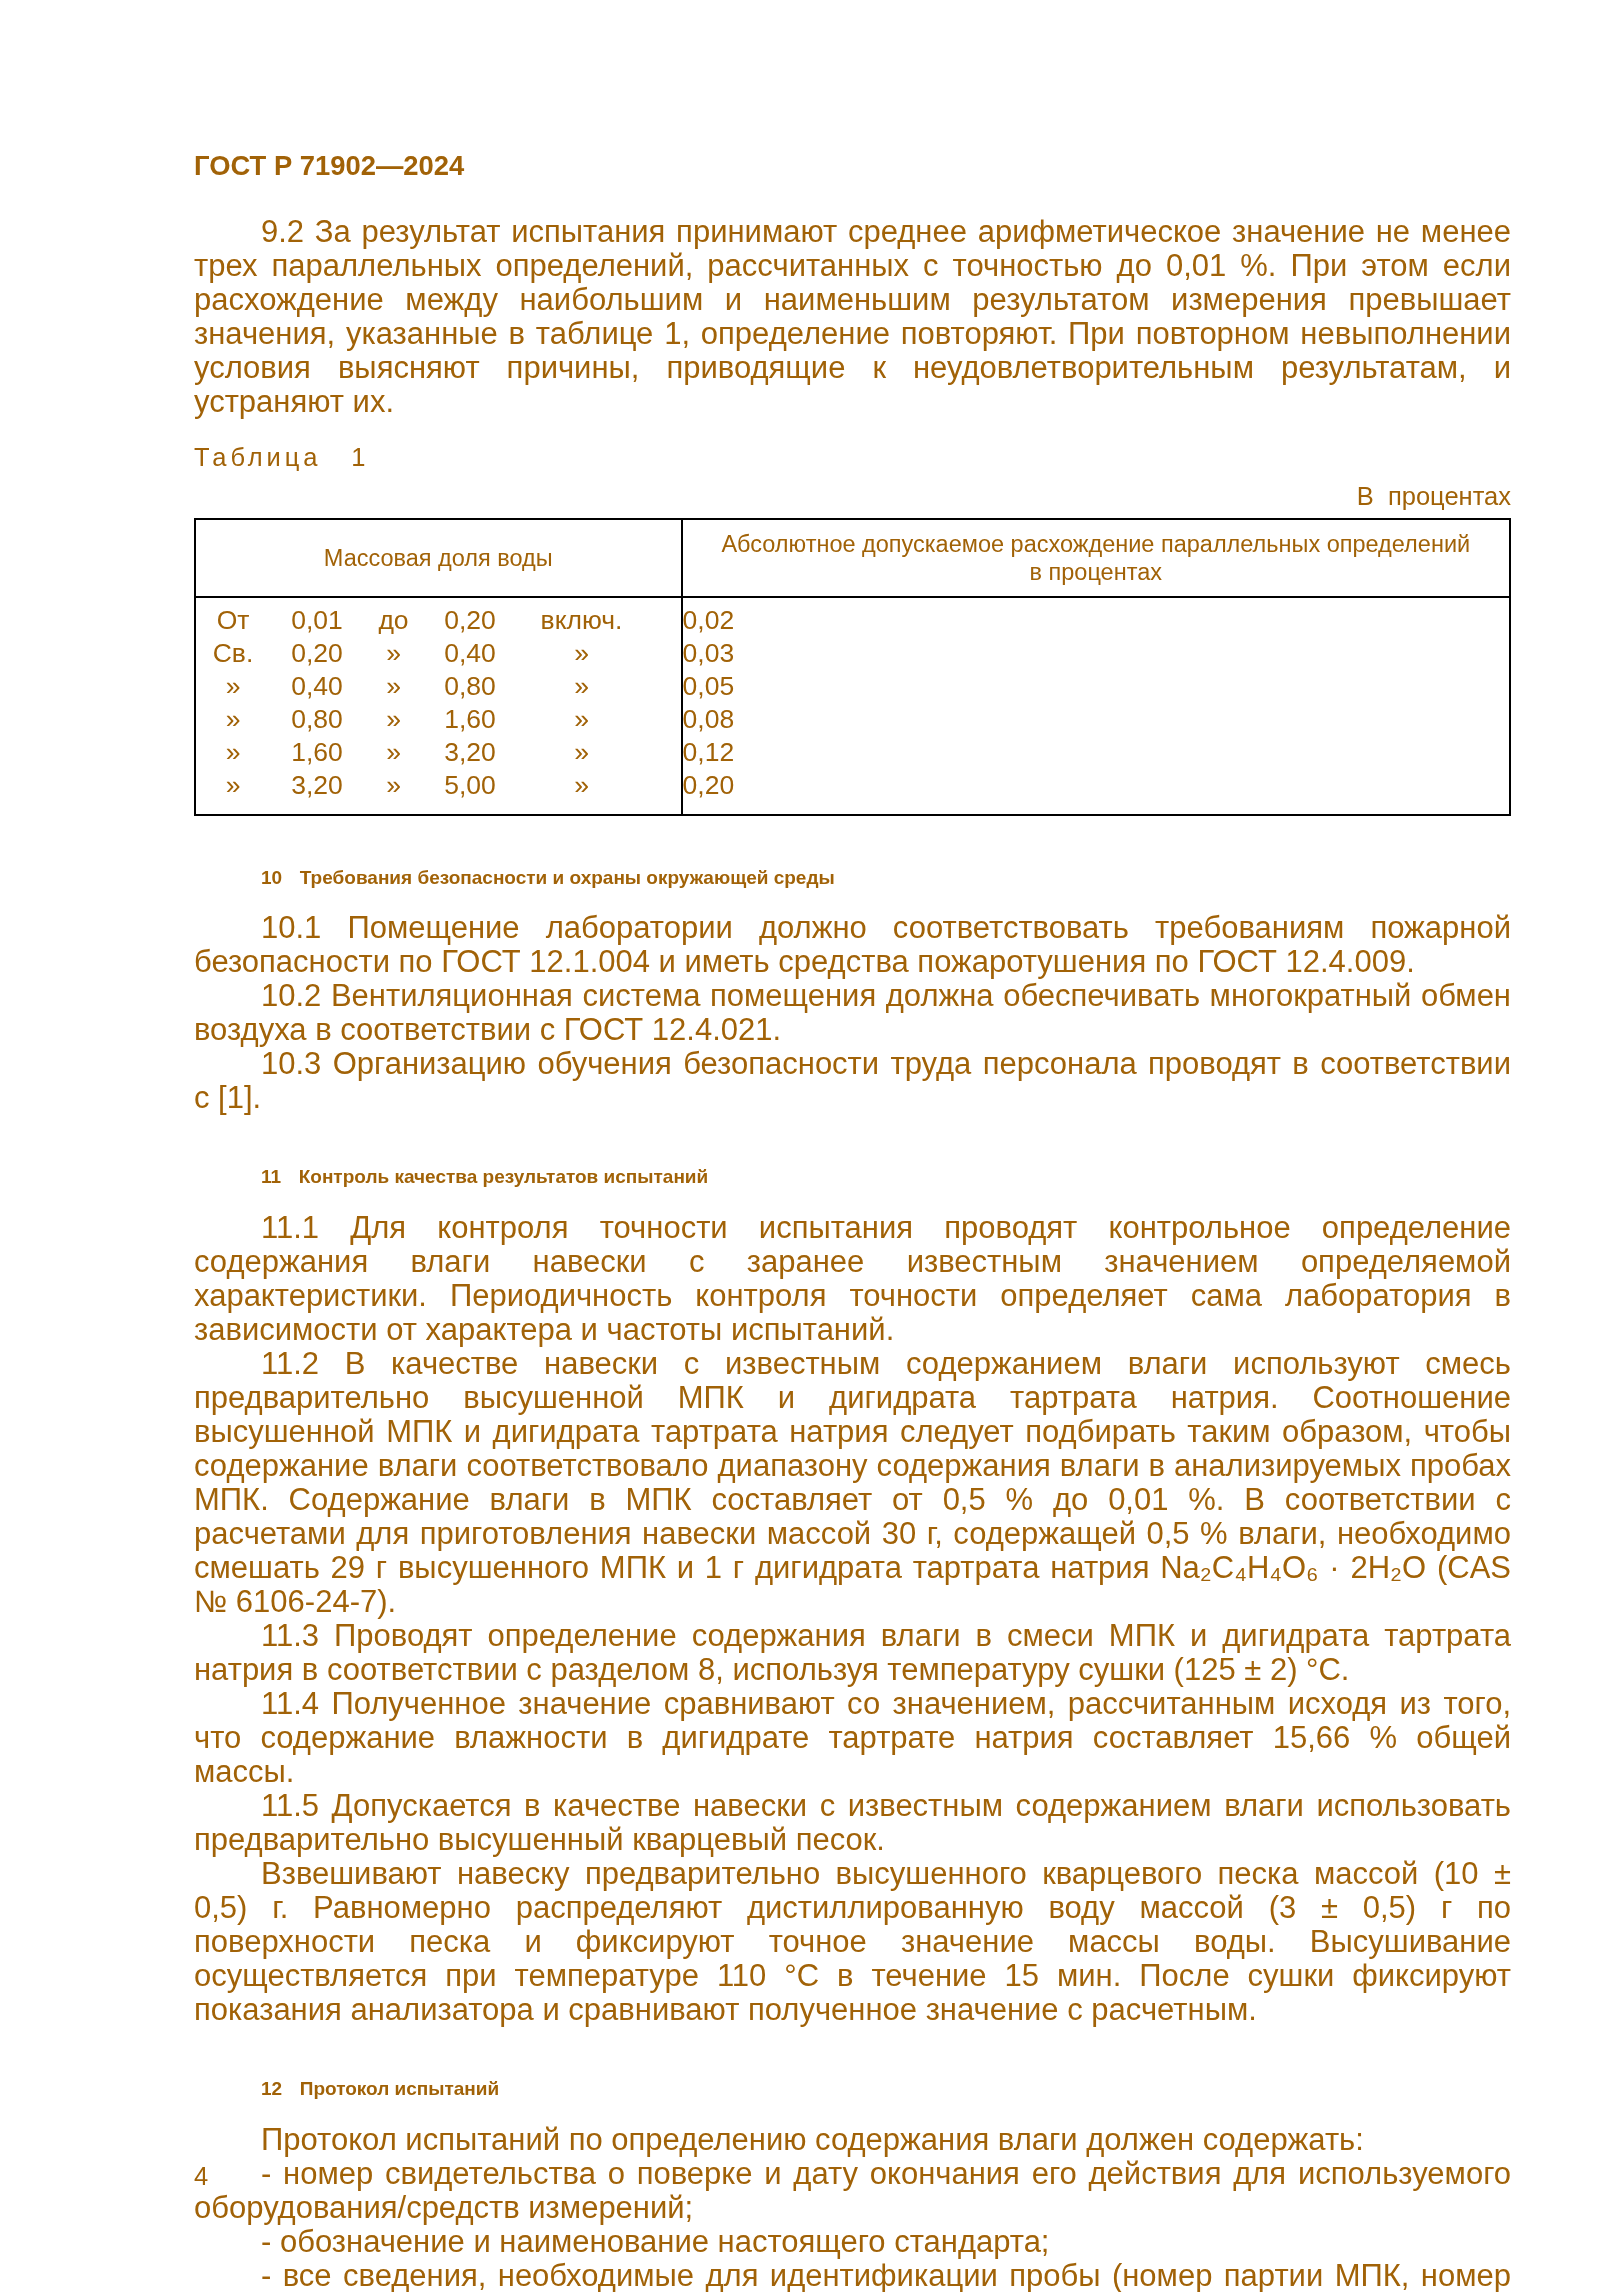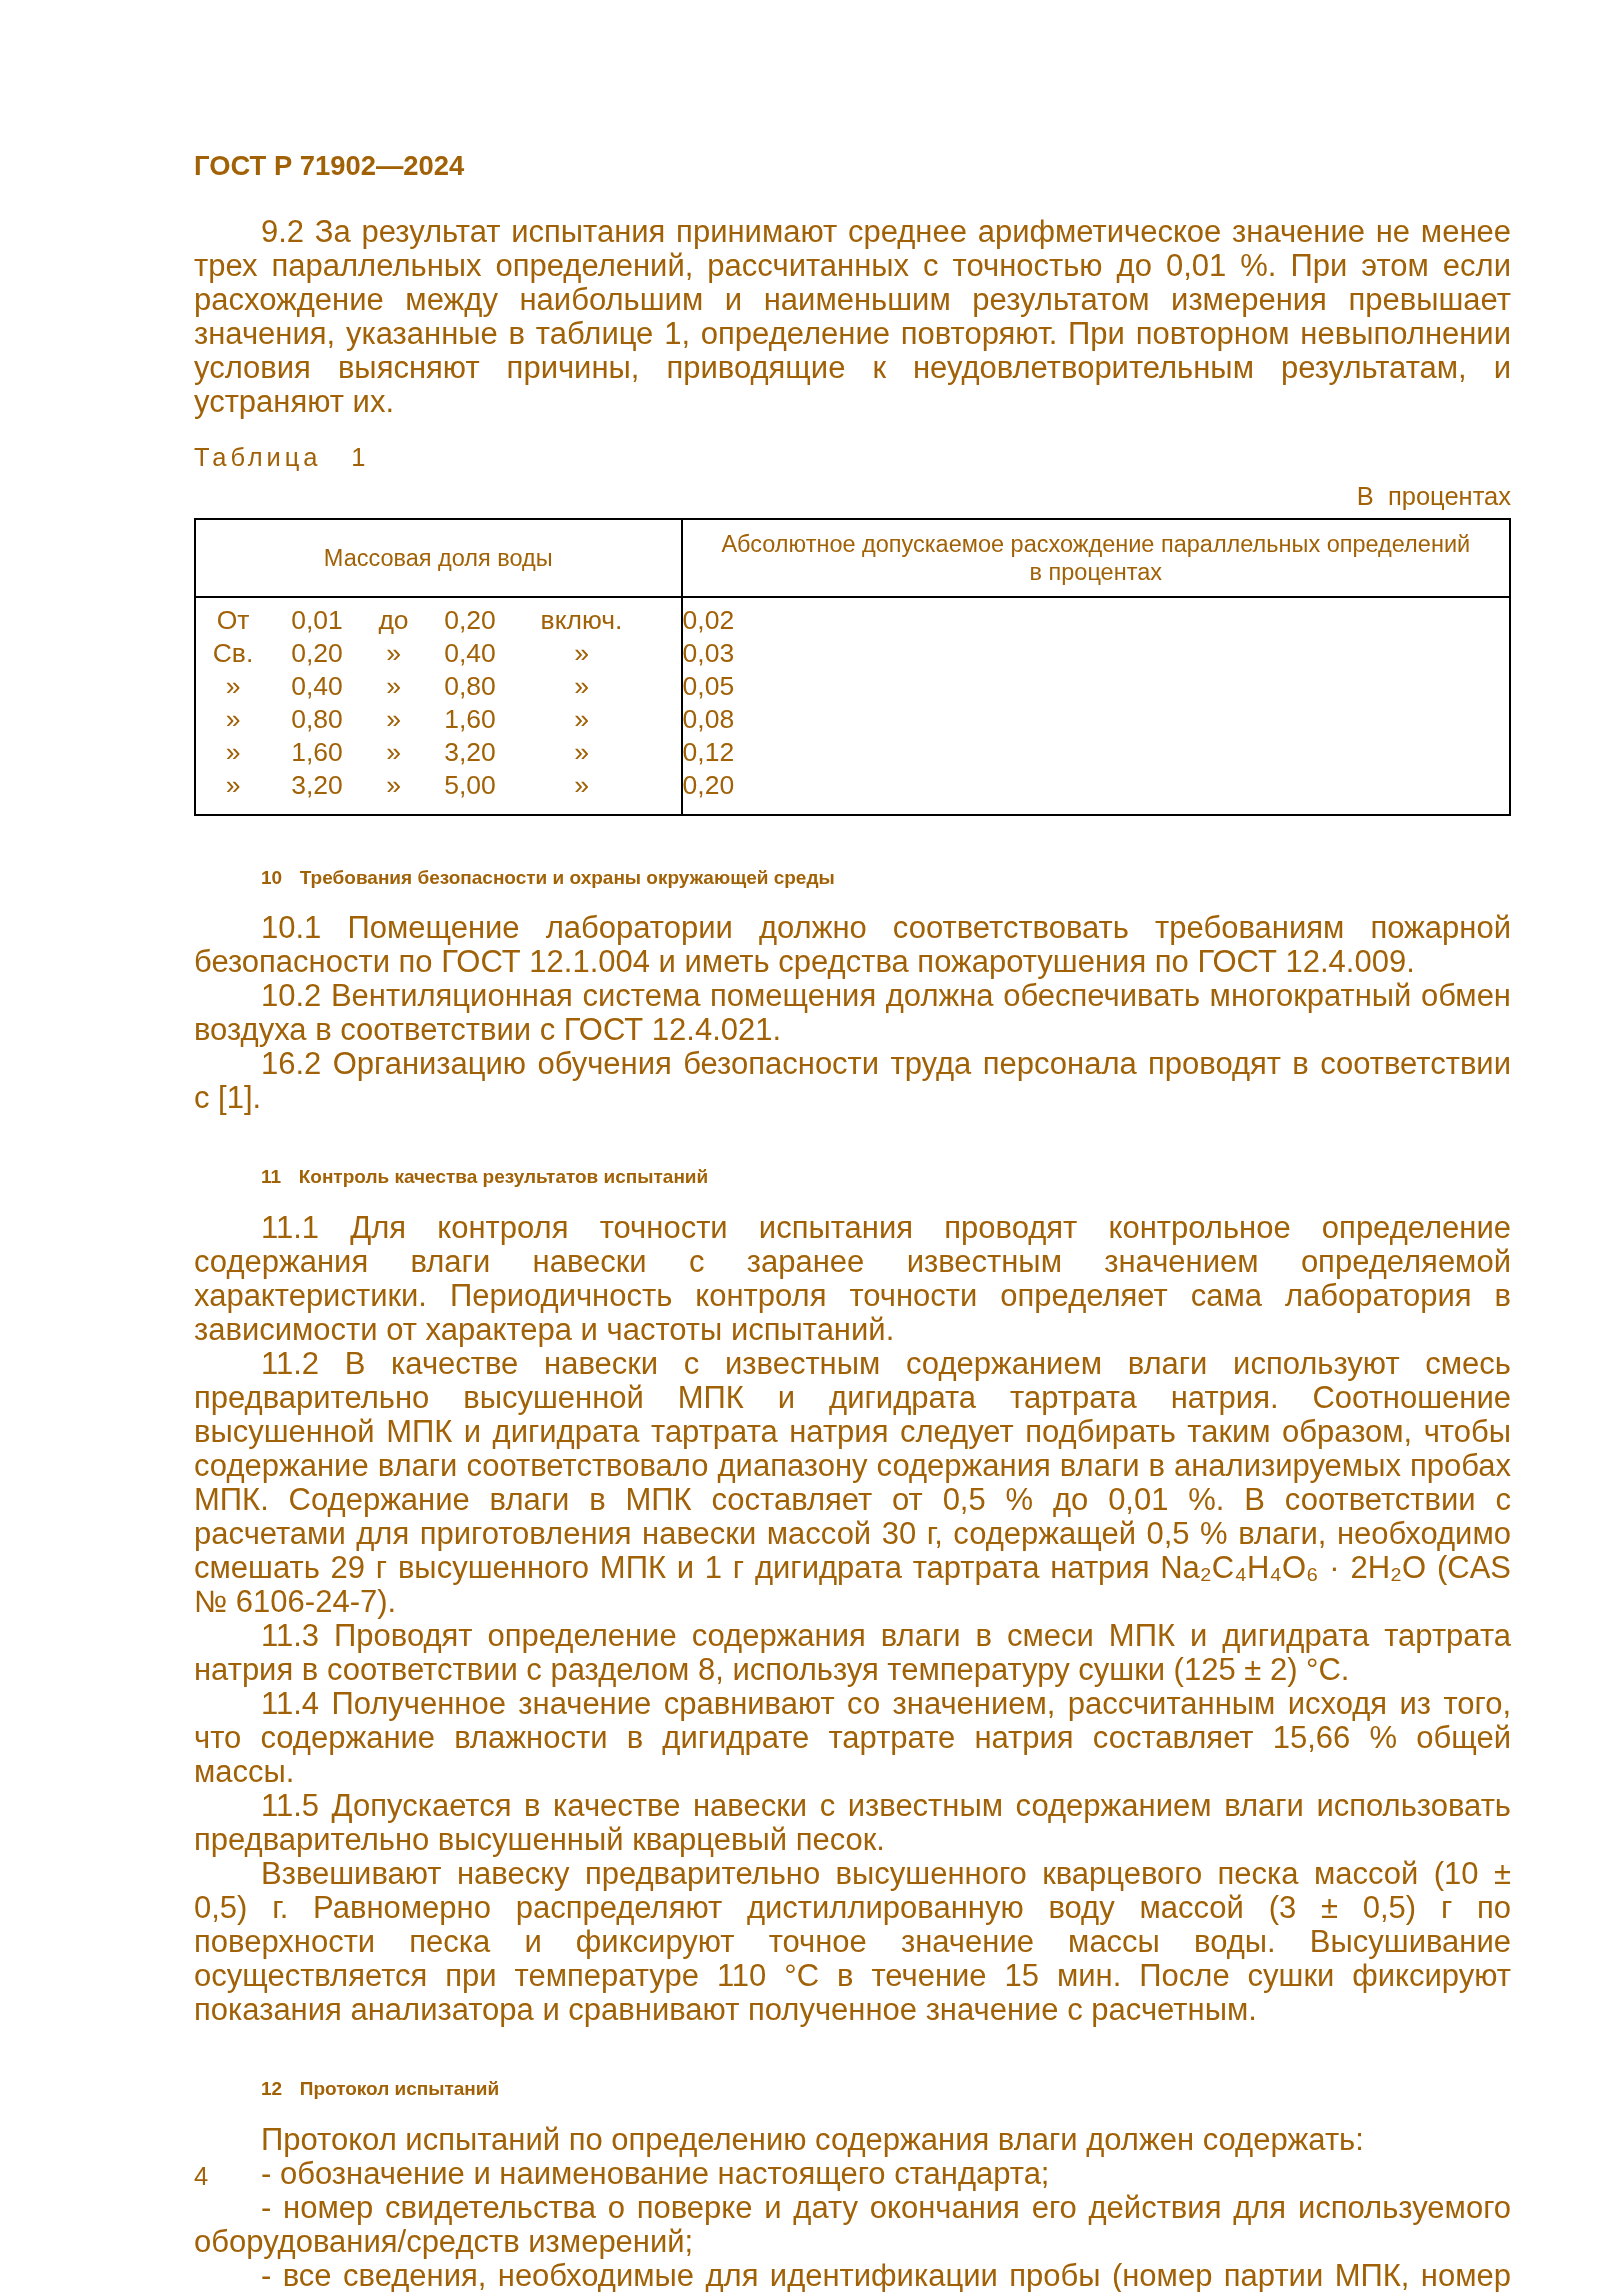--- a/index.html
+++ b/index.html
@@ -145,36 +145,36 @@
         </td>
       </tr>
     </tbody>
   </table>
 
   <h2 class="sec-heading">
     <span class="sec-num">10</span><span>Требования безопасности и охраны окружающей среды</span>
   </h2>
   <p class="para">10.1 Помещение лаборатории должно соответствовать требованиям пожарной безопасности по ГОСТ 12.1.004 и иметь средства пожаротушения по ГОСТ 12.4.009.</p>
   <p class="para">10.2 Вентиляционная система помещения должна обеспечивать многократный обмен воздуха в соответствии с ГОСТ 12.4.021.</p>
-  <p class="para">16.2 Организацию обучения безопасности труда персонала проводят в соответствии с [1].</p>
+  <p class="para">10.3 Организацию обучения безопасности труда персонала проводят в соответствии с [1].</p>
 
   <h2 class="sec-heading">
     <span class="sec-num">11</span><span>Контроль качества результатов испытаний</span>
   </h2>
   <p class="para">11.1 Для контроля точности испытания проводят контрольное определение содержания влаги навески с заранее известным значением определяемой характеристики. Периодичность контроля точности определяет сама лаборатория в зависимости от характера и частоты испытаний.</p>
   <p class="para">11.2 В качестве навески с известным содержанием влаги используют смесь предварительно высушенной МПК и дигидрата тартрата натрия. Соотношение высушенной МПК и дигидрата тартрата натрия следует подбирать таким образом, чтобы содержание влаги соответствовало диапазону содержания влаги в анализируемых пробах МПК. Содержание влаги в МПК составляет от 0,5 % до 0,01 %. В соответствии с расчетами для приготовления навески массой 30 г, содержащей 0,5 % влаги, необходимо смешать 29 г высушенного МПК и 1 г дигидрата тартрата натрия Na₂C₄H₄O₆ · 2H₂O (CAS № 6106-24-7).</p>
   <p class="para">11.3 Проводят определение содержания влаги в смеси МПК и дигидрата тартрата натрия в соответствии с разделом 8, используя температуру сушки (125 ± 2) °С.</p>
   <p class="para">11.4 Полученное значение сравнивают со значением, рассчитанным исходя из того, что содержание влажности в дигидрате тартрате натрия составляет 15,66 % общей массы.</p>
   <p class="para">11.5 Допускается в качестве навески с известным содержанием влаги использовать предварительно высушенный кварцевый песок.</p>
   <p class="para">Взвешивают навеску предварительно высушенного кварцевого песка массой (10 ± 0,5) г. Равномерно распределяют дистиллированную воду массой (3 ± 0,5) г по поверхности песка и фиксируют точное значение массы воды. Высушивание осуществляется при температуре 110 °С в течение 15 мин. После сушки фиксируют показания анализатора и сравнивают полученное значение с расчетным.</p>
 
   <h2 class="sec-heading">
     <span class="sec-num">12</span><span>Протокол испытаний</span>
   </h2>
   <p class="para">Протокол испытаний по определению содержания влаги должен содержать:</p>
+  <p class="para">- номер свидетельства о поверке и дату окончания его действия для используемого оборудования/средств измерений;</p>
   <p class="para">- обозначение и наименование настоящего стандарта;</p>
-  <p class="para">- номер свидетельства о поверке и дату окончания его действия для используемого оборудования/средств измерений;</p>
   <p class="para">- все сведения, необходимые для идентификации пробы (номер партии МПК, номер пробы, информация об отборе пробы и т. д.);</p>
 
   <div class="page-number">4</div>
 
 </div>
 
 
 </body></html>

